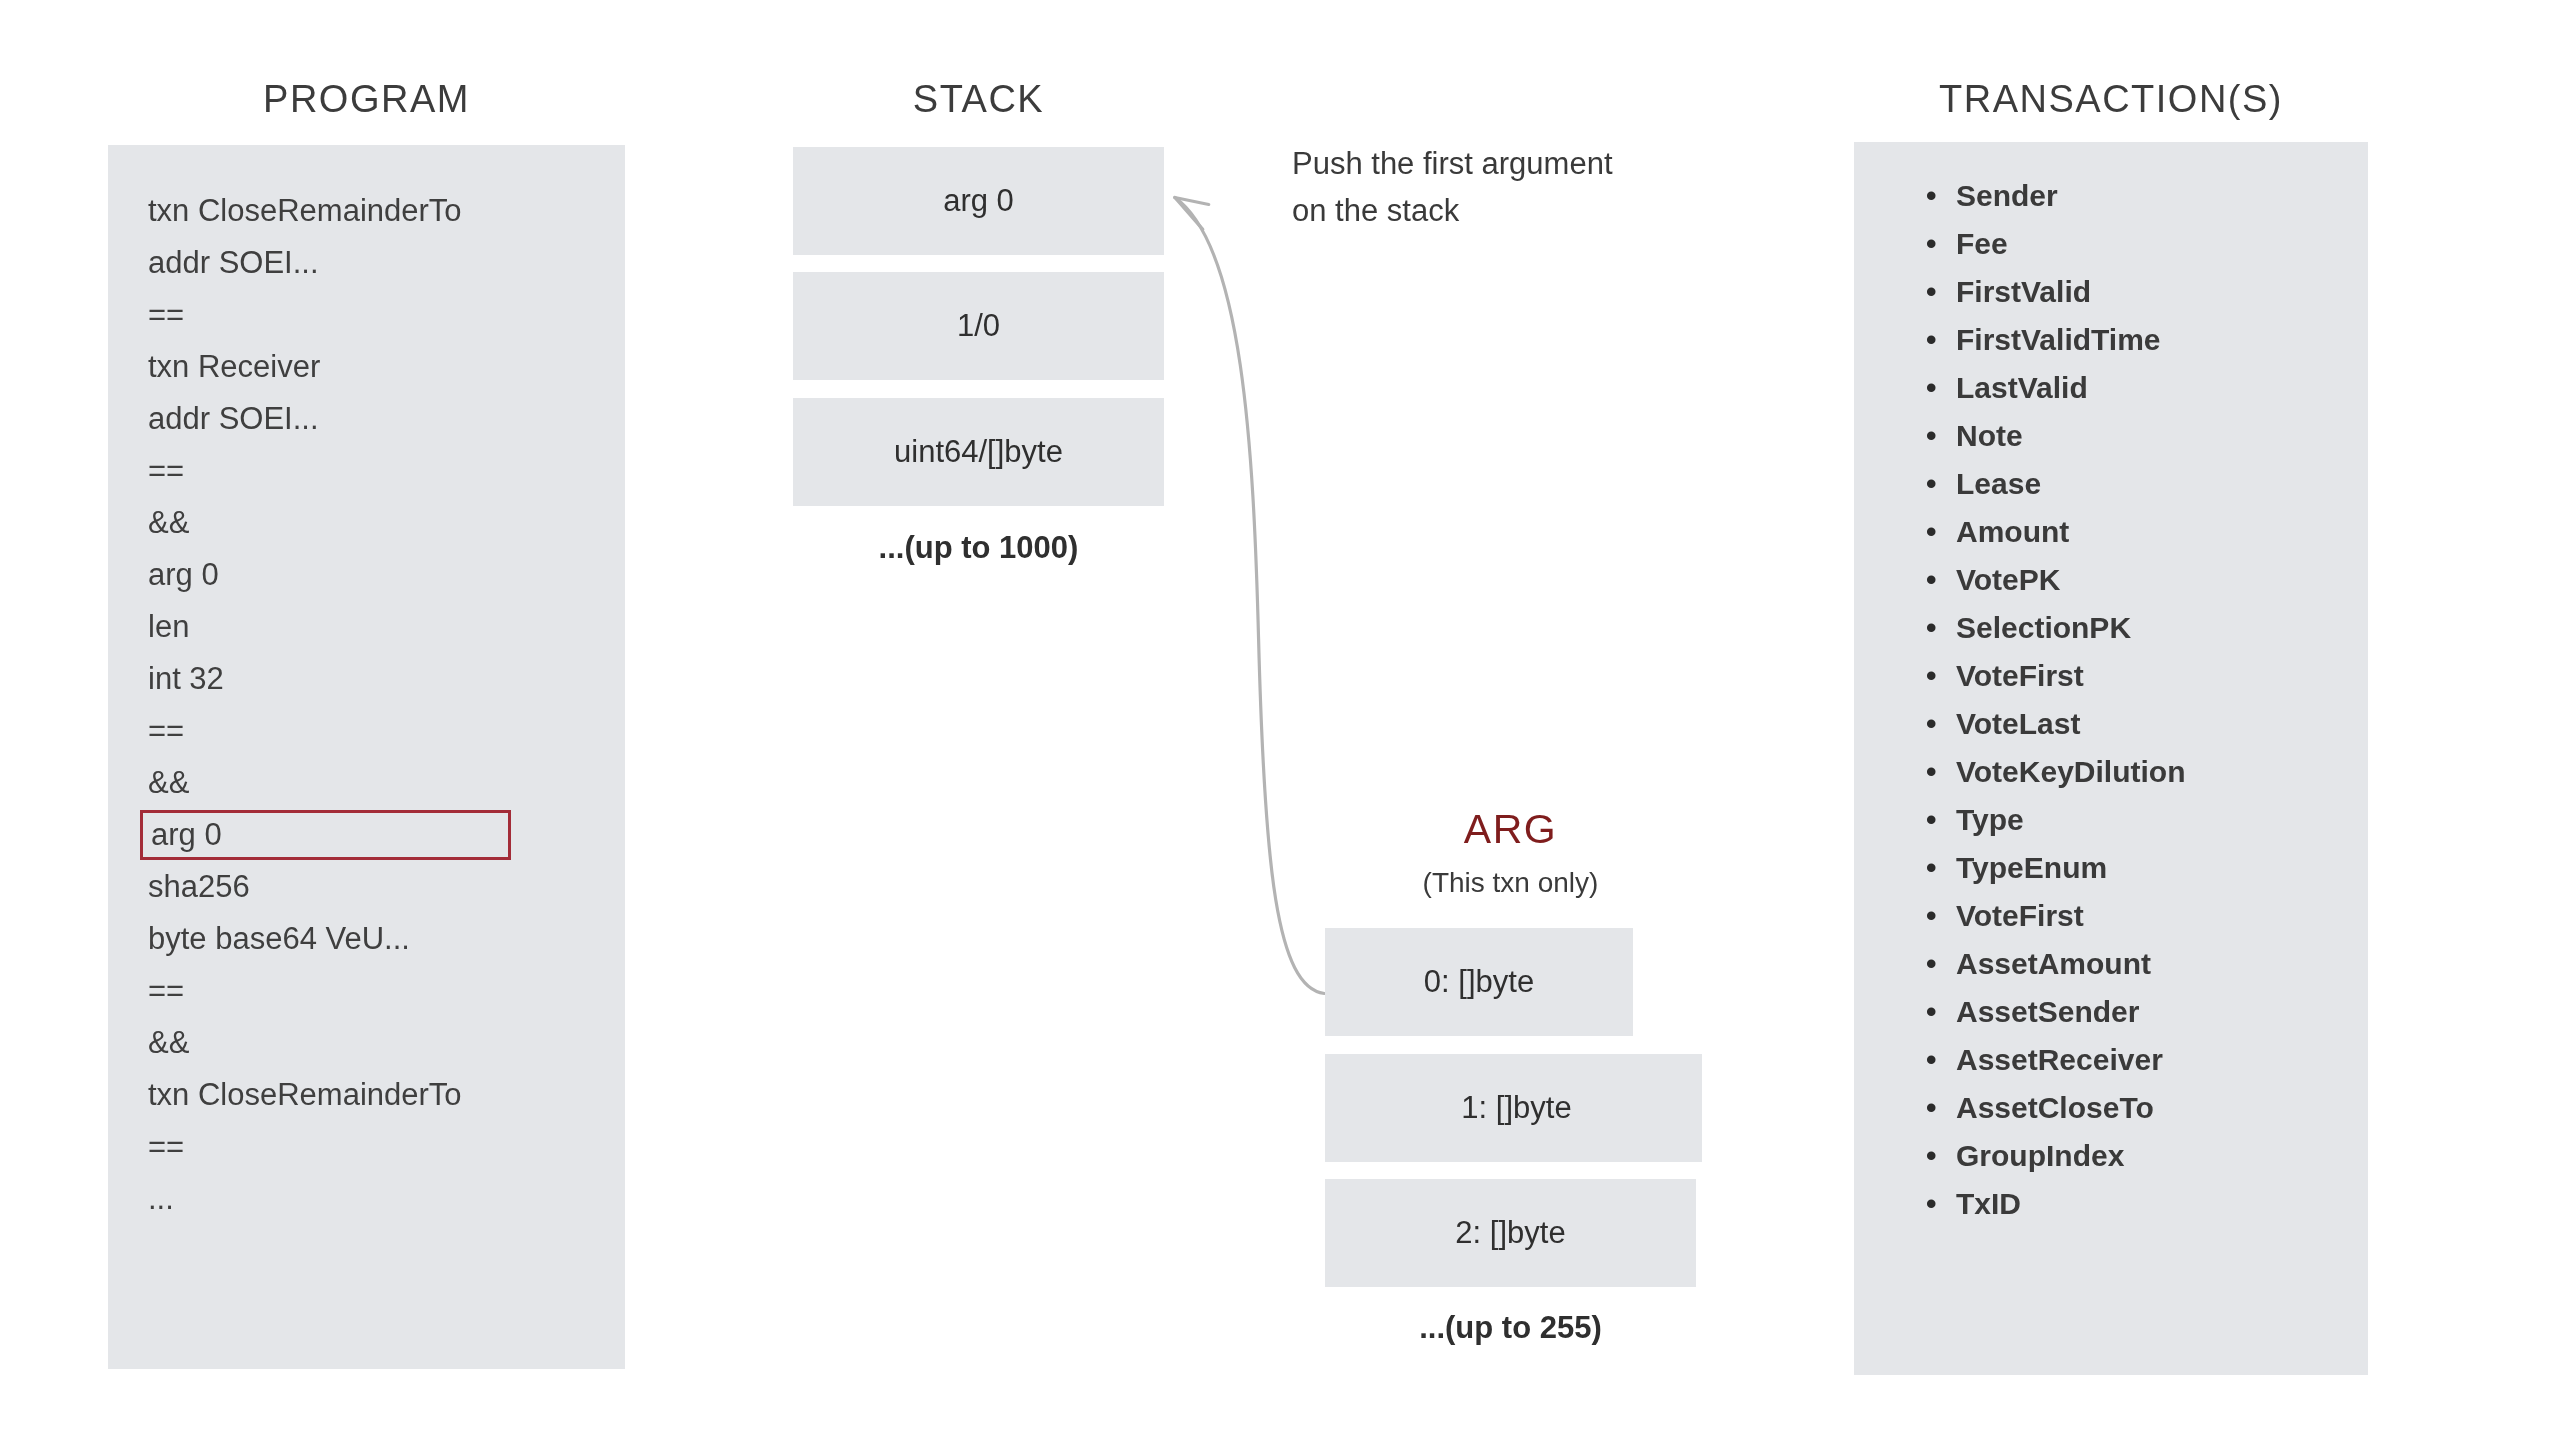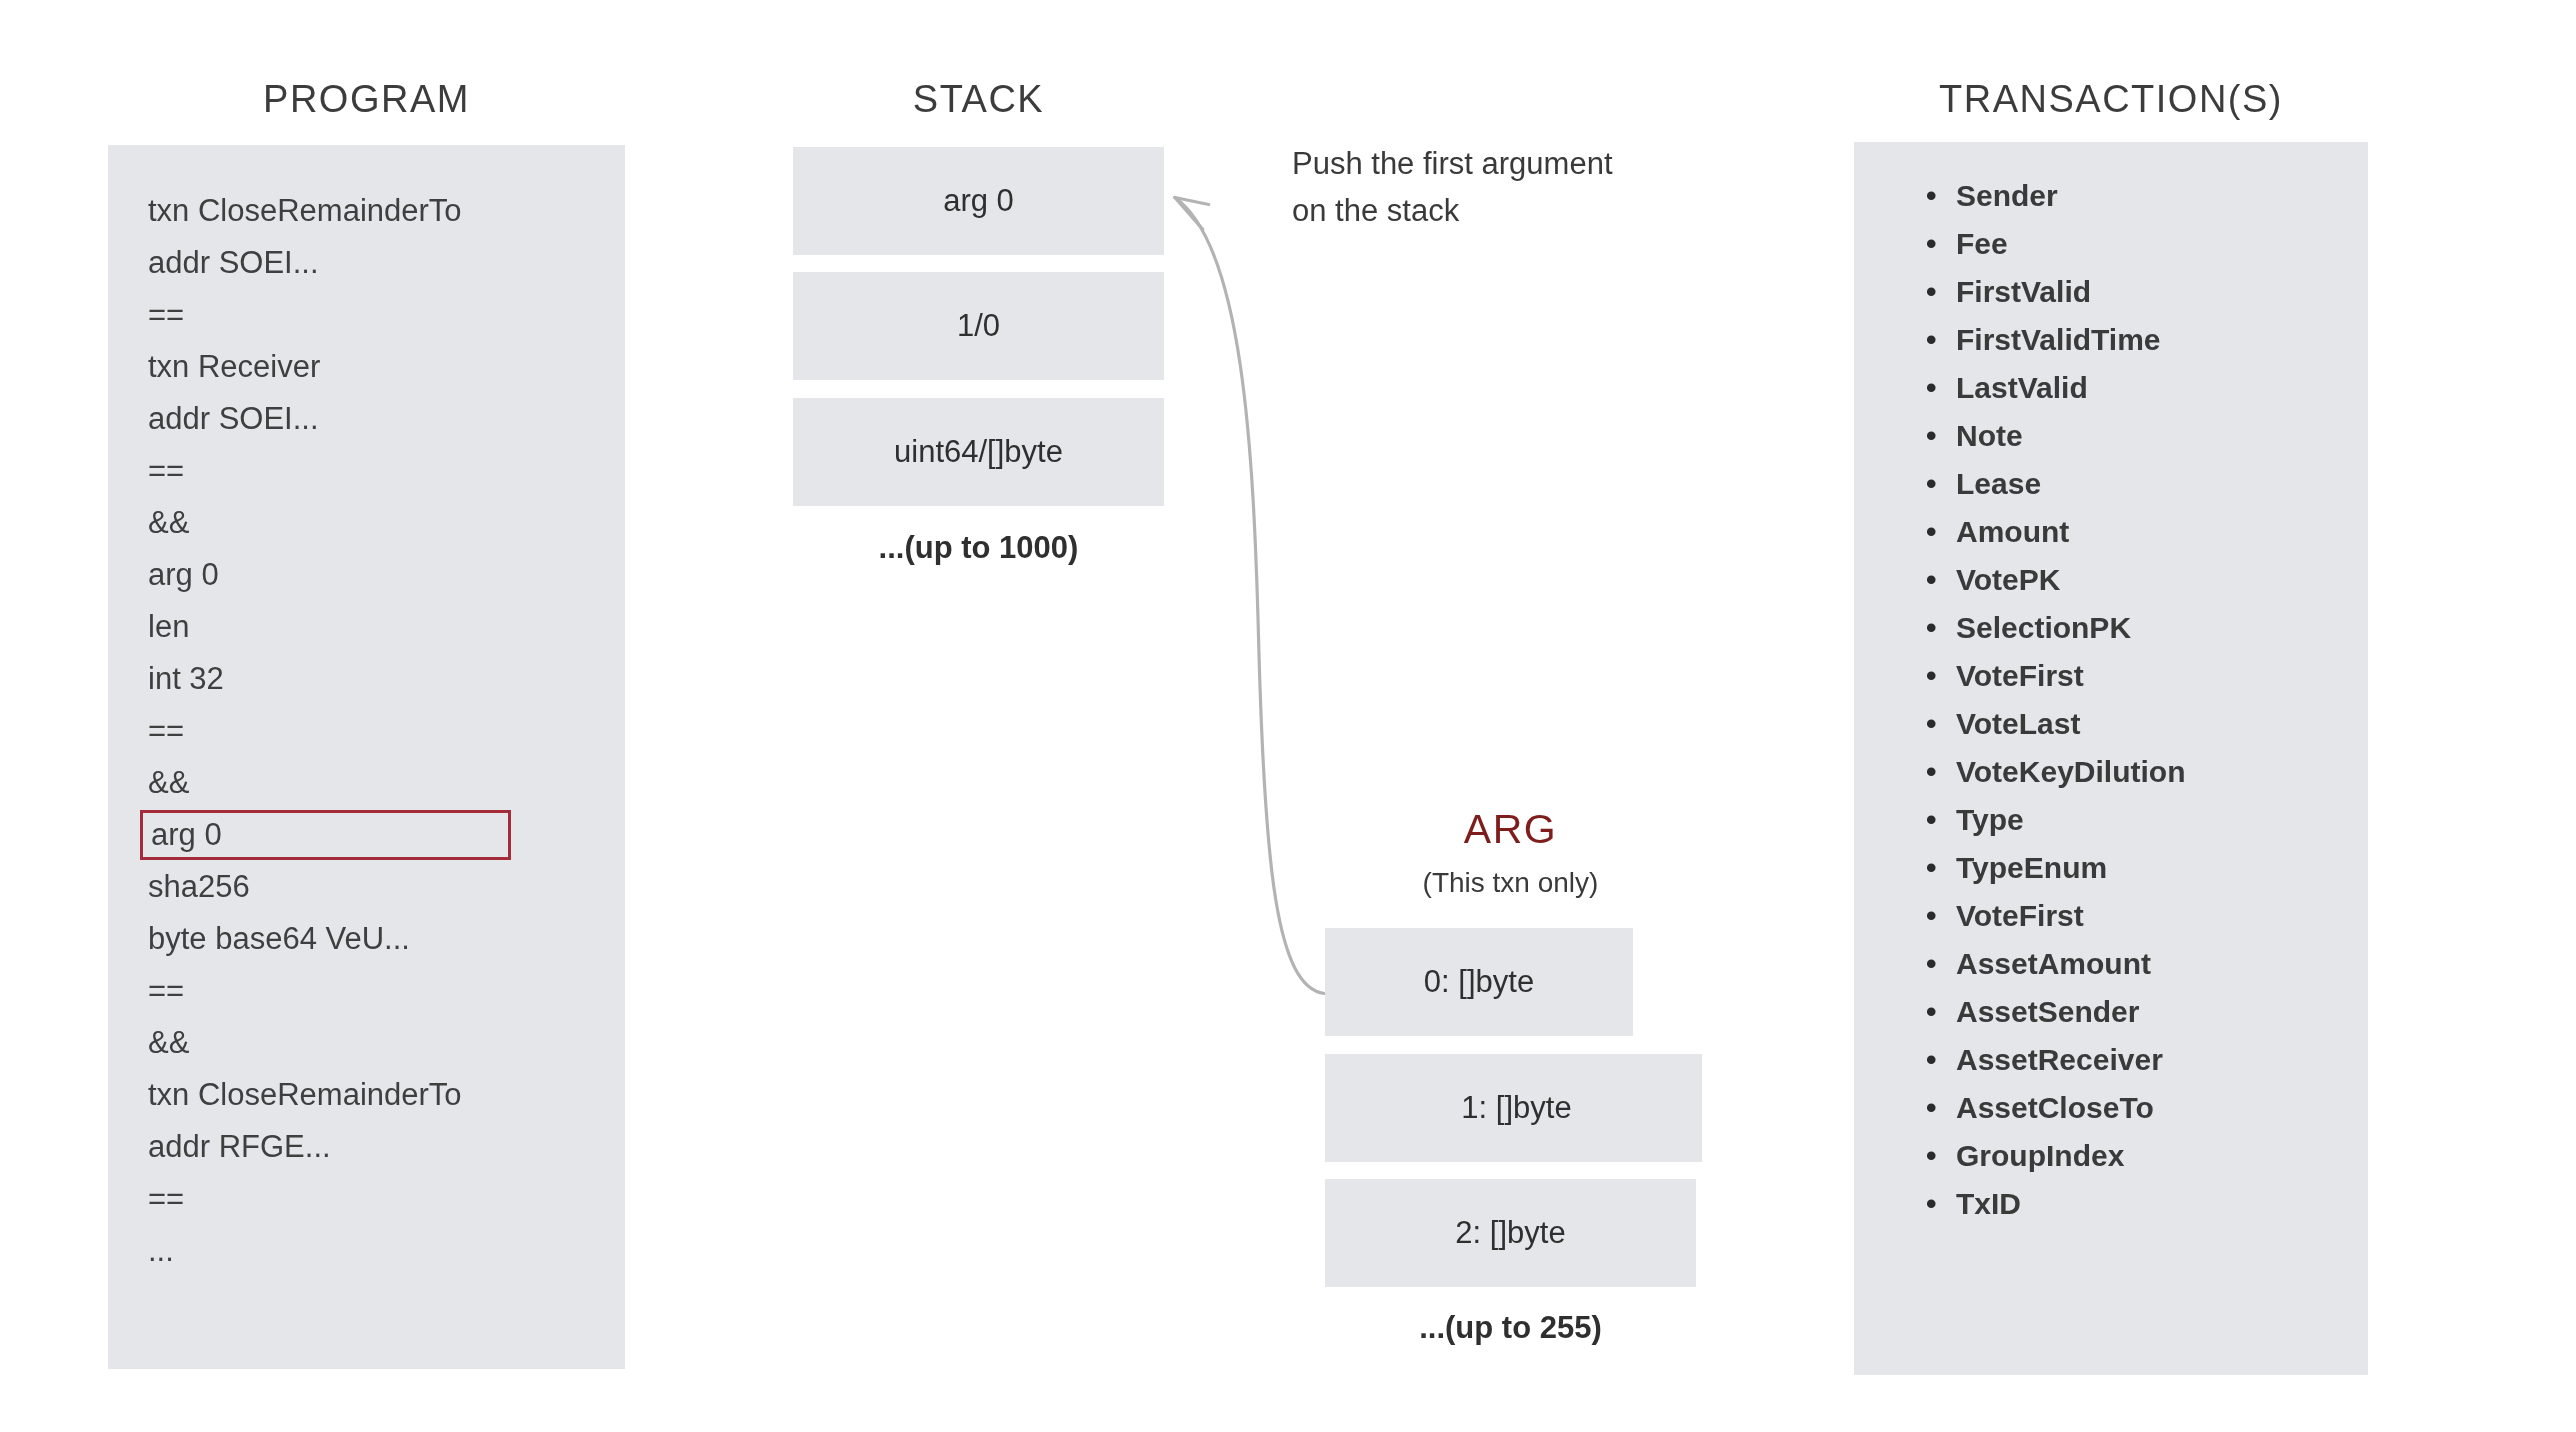--- a/index.html
+++ b/index.html
@@ -177,21 +177,20 @@
       <div class="program-line">len</div>
       <div class="program-line">int 32</div>
       <div class="program-line">==</div>
       <div class="program-line">&amp;&amp;</div>
       <div class="program-line highlight">arg 0</div>
       <div class="program-line">sha256</div>
       <div class="program-line">byte base64 VeU...</div>
       <div class="program-line">==</div>
       <div class="program-line">&amp;&amp;</div>
       <div class="program-line">txn CloseRemainderTo</div>
-      <div class="program-line">addr RFGE...</div>
       <div class="program-line">==</div>
       <div class="program-line">...</div>
     </div>
 
   <div class="col-title" style="left:793px; top:78px; width:371px;">STACK</div>
 
   <div class="stack-box" style="left:793px; top:147px; width:371px; height:108px;">
     <span>arg 0</span>
   </div>
   <div class="stack-box" style="left:793px; top:272px; width:371px; height:108px;">

